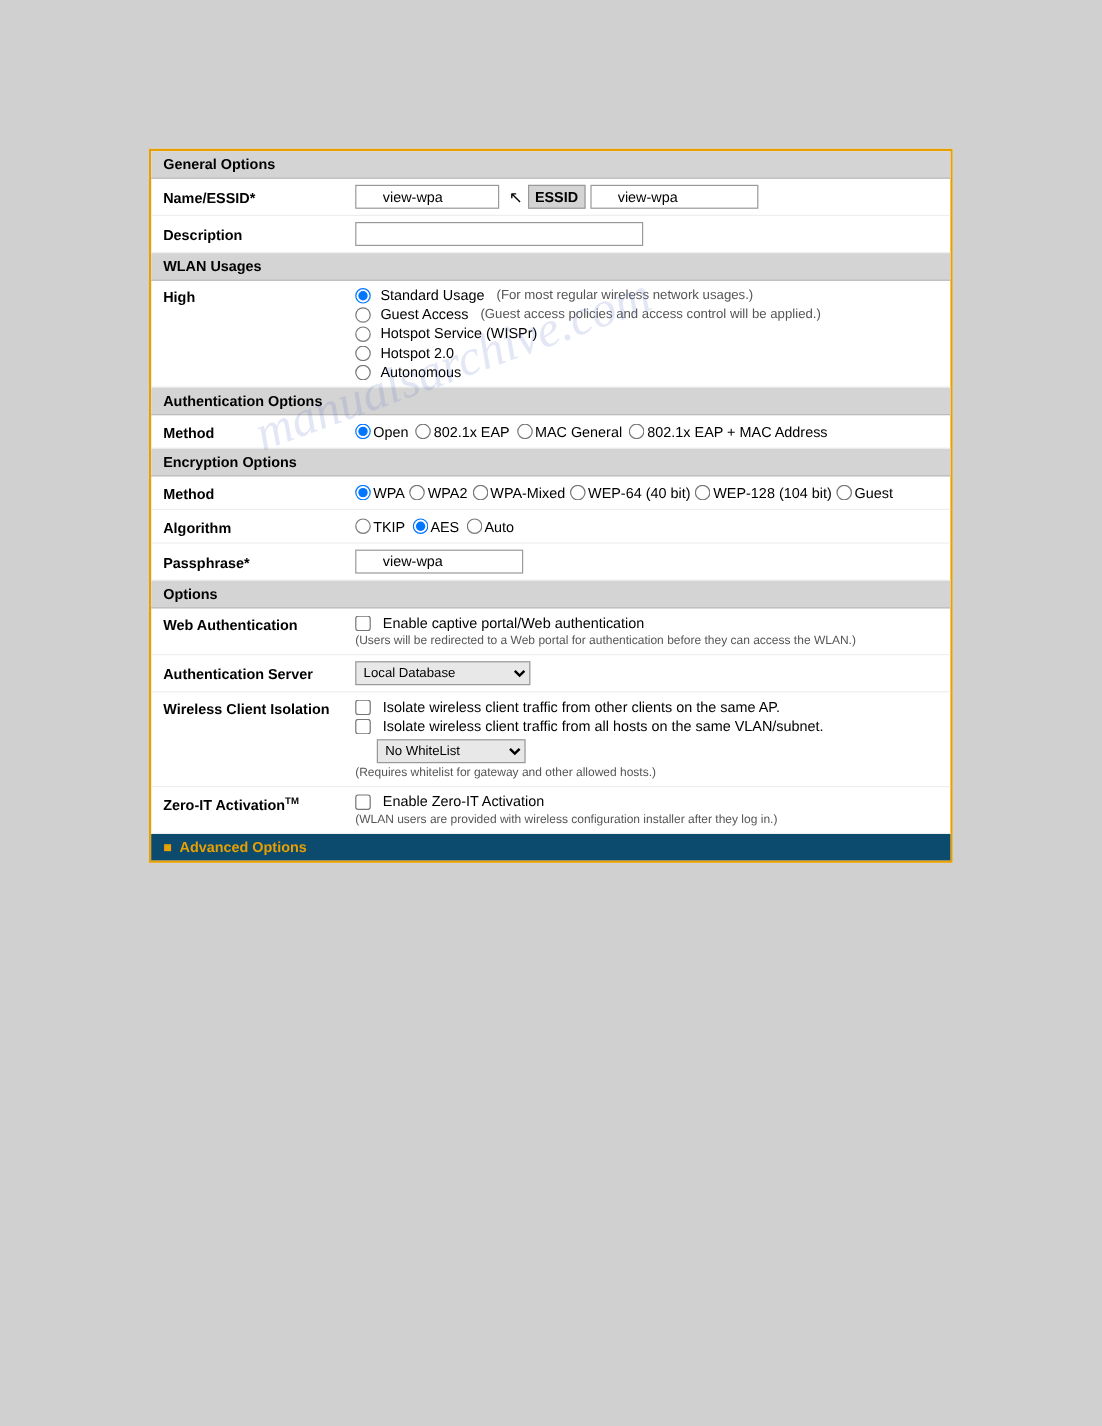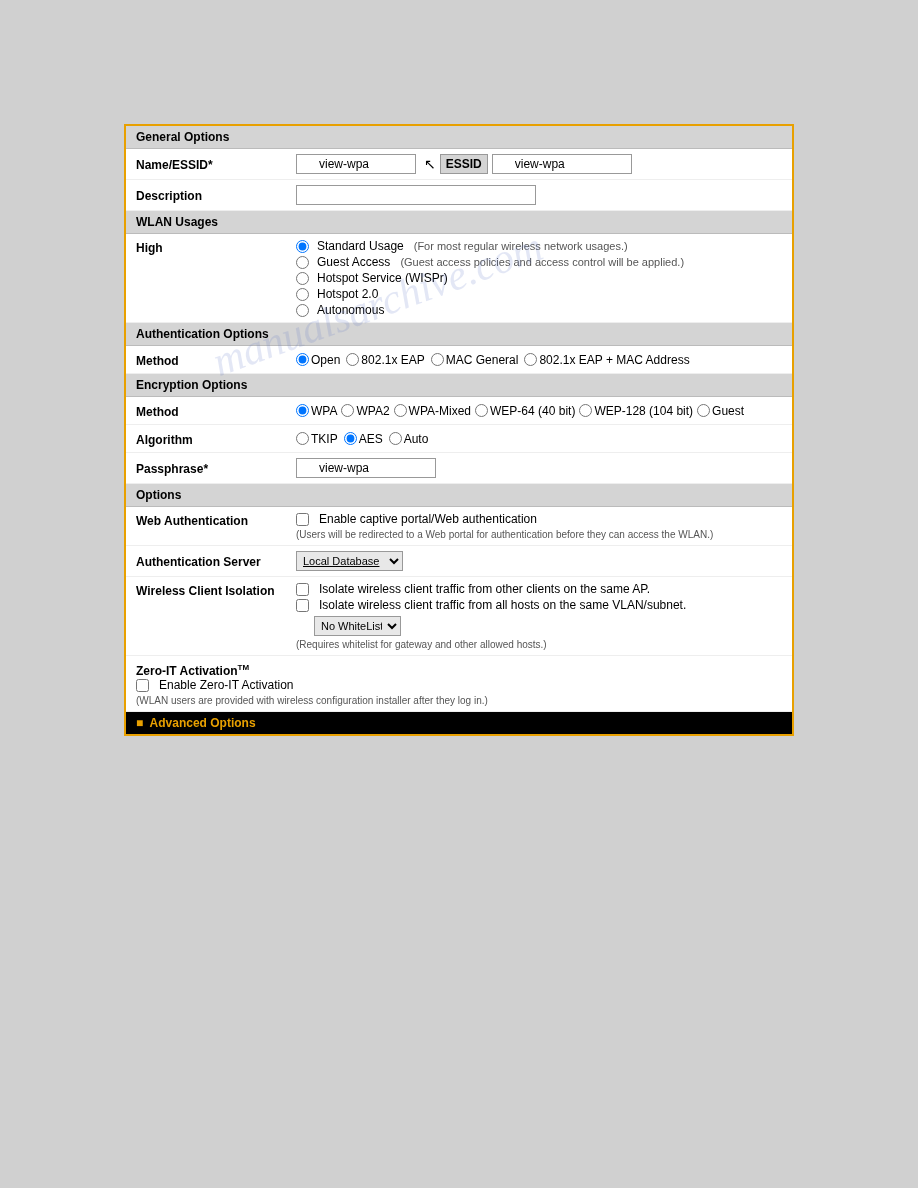--- a/index.html
+++ b/index.html
@@ -100,21 +100,21 @@
     }
     select {
       border: 1px solid #999;
       background: #e8e8e8;
       font-size: 11px;
       height: 20px;
       padding: 0 2px;
     }
     .advanced-row {
       padding: 4px 10px;
-      background: #000000;
+      background: #0c4a6e;
     }
     .advanced-link {
       color: #e8a000;
       font-weight: bold;
       font-size: 12px;
       cursor: pointer;
     }
     .plus-icon {
       color: #e8a000;
       font-weight: bold;
@@ -300,47 +300,47 @@
             <input type="checkbox" style="">
             <span>Enable captive portal/Web authentication</span>
           </div>
           <div class="small-note">(Users will be redirected to a Web portal for authentication before they can access the WLAN.)</div>
         </div>
       </div>
 
       <div class="form-row">
         <div class="label-cell">Authentication Server</div>
         <div class="value-cell">
-          <select style="width:107px;text-decoration:underline;">
+          <select style="width:146px;">
             <option>Local Database</option>
           </select>
         </div>
       </div>
 
       <div class="form-row" style="align-items:flex-start;">
         <div class="label-cell">Wireless Client Isolation</div>
         <div class="value-cell">
           <div class="value-cell-row">
             <input type="checkbox" style="">
             <span>Isolate wireless client traffic from other clients on the same AP.</span>
           </div>
           <div class="value-cell-row">
             <input type="checkbox" style="">
             <span>Isolate wireless client traffic from all hosts on the same VLAN/subnet.</span>
           </div>
           <div class="value-cell-row" style="margin-left:18px; margin-top:2px;">
-            <select style="width:87px;">
+            <select style="width:124px;">
               <option>No WhiteList</option>
             </select>
           </div>
           <div class="small-note" style="margin-left:0;">(Requires whitelist for gateway and other allowed hosts.)</div>
         </div>
       </div>
 
-      <div class="form-row" style="align-items:flex-start;flex-direction:column;">
+      <div class="form-row" style="align-items:flex-start;">
         <div class="label-cell">
           <span>Zero-IT Activation</span><sup class="tm-super">TM</sup>
         </div>
         <div class="value-cell">
           <div class="value-cell-row">
             <input type="checkbox" style="">
             <span>Enable Zero-IT Activation</span>
           </div>
           <div class="small-note">(WLAN users are provided with wireless configuration installer after they log in.)</div>
         </div>

